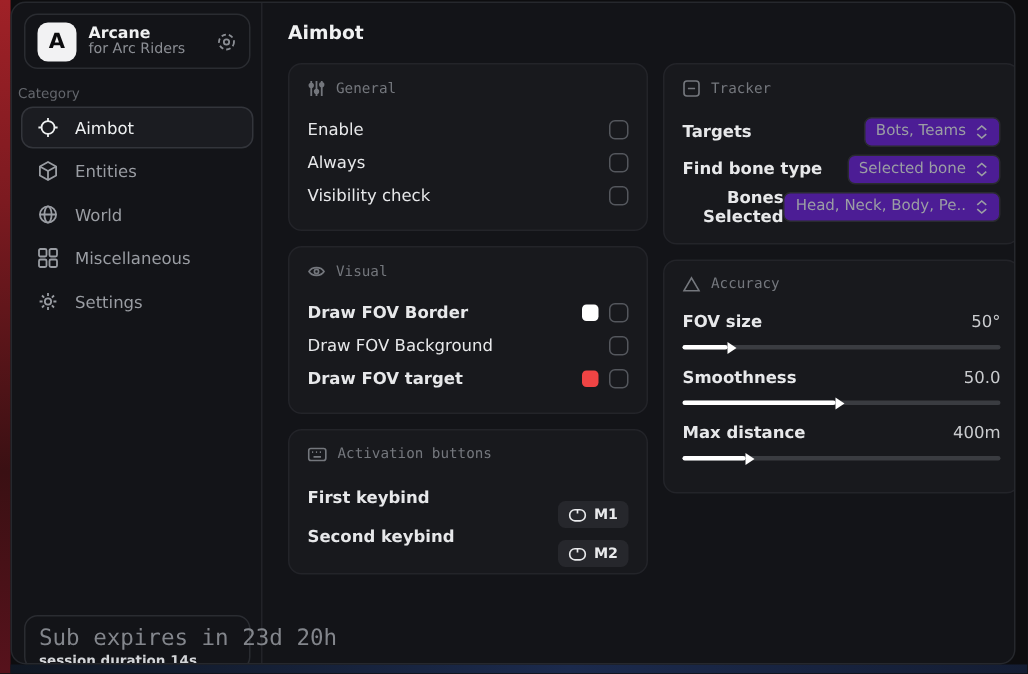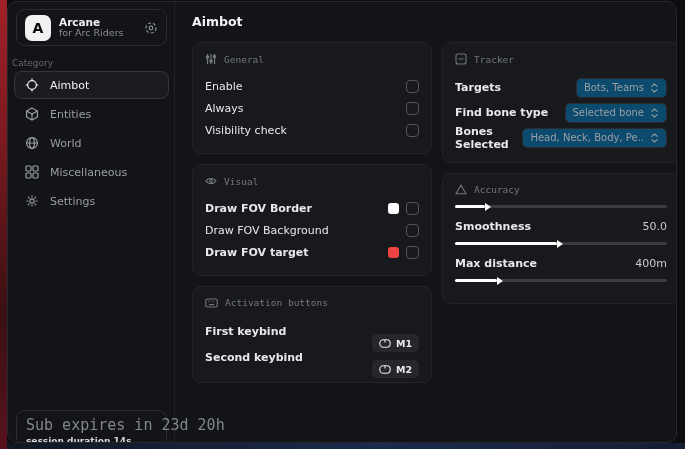--- a/index.html
+++ b/index.html
@@ -35,40 +35,40 @@
 
   .footer-card { position:absolute; left:8px; top:408px; width:151px; height:37px;
     border:1px solid #2a2c31; border-radius:9px; padding:5px 9px 0; }
   .sub-line { font-family:"DejaVu Sans Mono","Liberation Mono",monospace; color:#83868c; font-size:15px; white-space:nowrap; }
   .session-line { color:#d3d5d8; font-size:9px; font-weight:bold; margin-top:2px; }
 
   
   .main { flex:1; padding:12px 13px 0 17px; }
   .page-title { color:#f0f1f2; font-size:12.5px; font-weight:bold; margin-bottom:13px; }
   .columns { display:flex; gap:10px; }
-  .col { display:flex; flex-direction:column; gap:10px; }
+  .col { display:flex; flex-direction:column; gap:10px;text-align:right; }
   .col-left { width:240px; }
   .col-right { width:238px; }
 
   .panel { background:#18191d; border:1px solid #232429; border-radius:9px; padding:10px 12px 12px; }
   .panel-head { display:flex; align-items:center; gap:7px; color:#74777d;
     font-family:"DejaVu Sans Mono","Liberation Mono",monospace; font-size:9.5px; margin-bottom:10px; }
 
   .row { display:flex; align-items:center; justify-content:space-between; height:22px; }
   .row-label { color:#e7e8ea; font-size:11px; }
   .row-label.strong { font-weight:bold; }
   .row-right { display:flex; align-items:center; gap:7px; }
 
   .checkbox { width:13px; height:13px; border:1.4px solid #54575d; border-radius:4px; background:transparent; }
   .swatch { width:11px; height:11px; border-radius:3px; }
 
   .key-pill { height:18px; background:#26272c; border-radius:5px; display:flex; align-items:center;
     gap:5px; padding:0 7px; color:#e9eaec; font-size:9.5px; font-weight:bold;margin-top:24px; }
 
-  .dd-pill { height:20px; background:#0c4a6e; border:1px solid #2a2b30; border-radius:5px;
+  .dd-pill { height:20px; background:#4c1d95; border:1px solid #2a2b30; border-radius:5px;
     display:flex; align-items:center; gap:6px; padding:0 7px; color:#9b9ea4; font-size:10px; max-width:152px; }
   .dd-text { white-space:nowrap; overflow:hidden; text-overflow:ellipsis; }
   .tracker-row { height:25px; }
 
   .acc-block { margin-bottom:9px; }
   .acc-top { display:flex; justify-content:space-between; align-items:center; height:18px; }
   .acc-label { color:#e7e8ea; font-size:11px; font-weight:bold; }
   .acc-value { color:#c9cbce; font-size:11px; }
   .slider { position:relative; height:3px; background:#3a3c41; border-radius:2px; margin:7px 0 6px; }
   .slider-fill { position:absolute; left:0; top:0; height:3px; background:#ffffff; border-radius:2px; }
@@ -330,20 +330,24 @@
           <div class="panel-head">
             <span>
               <svg width="12" height="11" viewBox="0 0 12 11" fill="none" stroke="currentColor" stroke-width="1.1">
                 <path d="M6 1.2 L11 9.8 L1 9.8 Z"></path>
               </svg>
             </span>
             <span>Accuracy</span>
           </div>
 
           <div class="acc-block">
+            <div class="acc-top">
+              <span class="acc-label">FOV size</span>
+              <span class="acc-value">50°</span>
+            </div>
             <div class="slider">
               <div class="slider-fill" style="width: 14%;"></div>
             </div>
           </div>
 
           <div class="acc-block">
             <div class="acc-top">
               <span class="acc-label">Smoothness</span>
               <span class="acc-value">50.0</span>
             </div>

